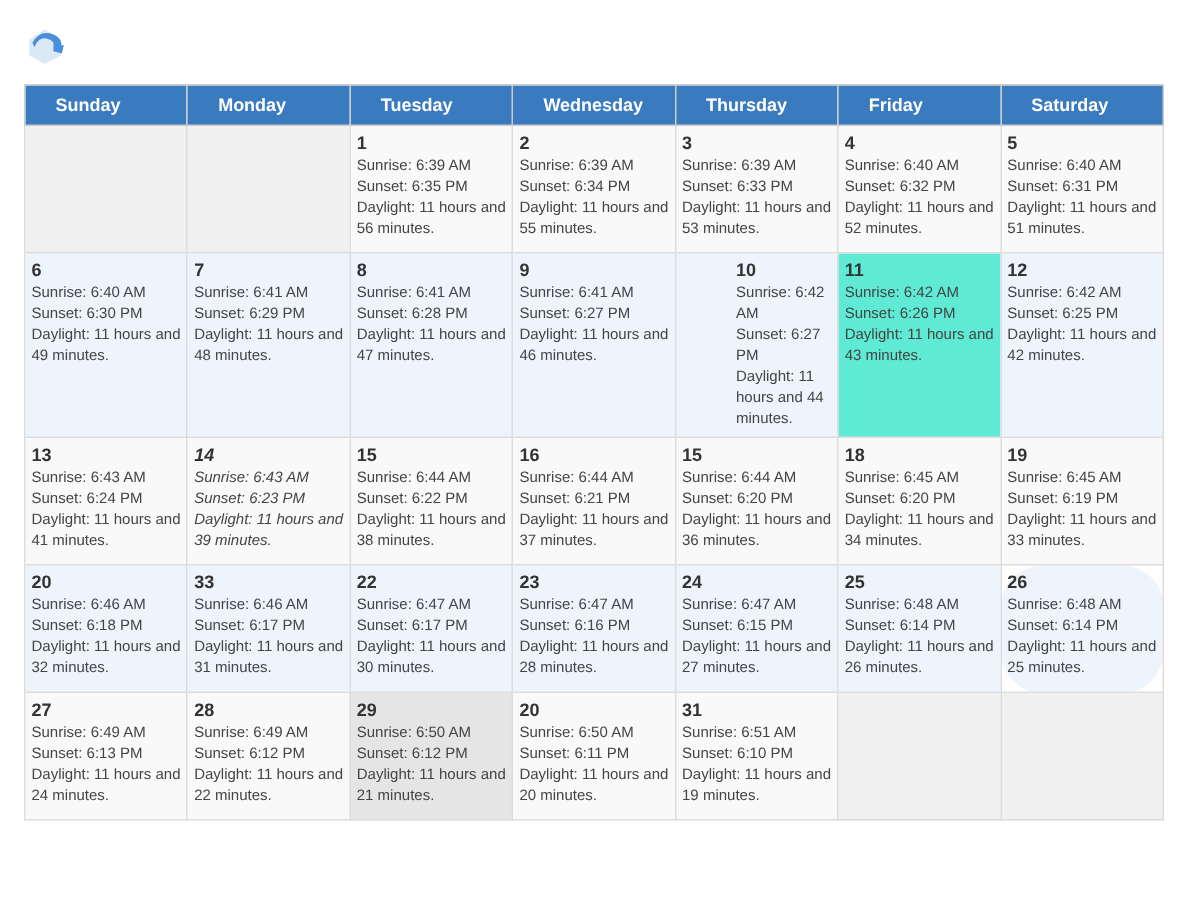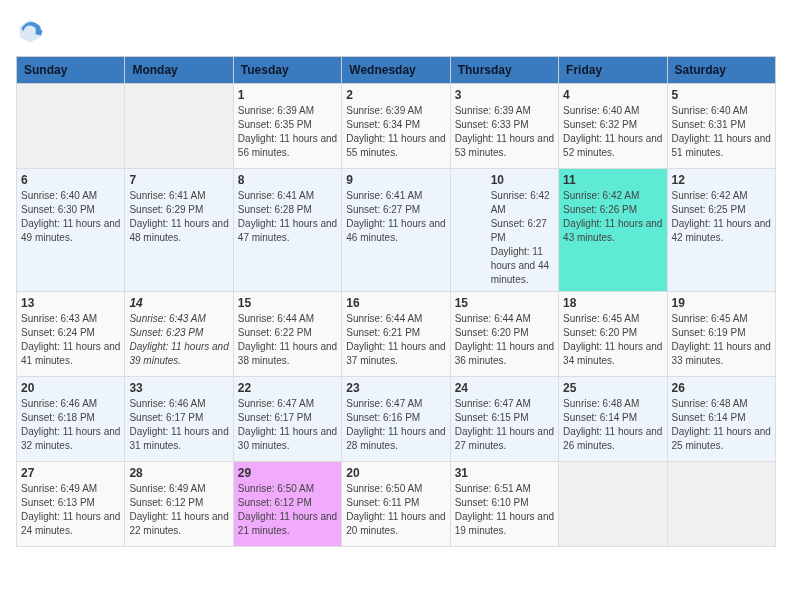--- a/index.html
+++ b/index.html
@@ -47,22 +47,22 @@
       font-size: 14px;
       color: #555;
     }
     .calendar {
       width: 100%;
       border-collapse: collapse;
       font-size: 11px;
     }
     .calendar th {
       background-color: #3a7abf;
-      color: #0f172a;
-      padding: 6px 7px;
+      color: #ffffff;
+      padding: 6px 20px;
       text-align: left;
       border: 1px solid #ccc;
       font-size: 12px;
     }
     .calendar td {
       border: 1px solid #ddd;
       vertical-align: top;
       padding: 4px;
       width: calc(100% / 7);
       min-height: 80px;
@@ -276,41 +276,41 @@
           <div class="day-info" style="white-space: pre-line;">Sunrise: 6:47 AM
 Sunset: 6:15 PM
 Daylight: 11 hours and 27 minutes.</div>
         </td>
         <td style="background-color: rgb(238, 244, 251);">
           <span class="day-number">25</span>
           <div class="day-info" style="white-space: pre-line;">Sunrise: 6:48 AM
 Sunset: 6:14 PM
 Daylight: 11 hours and 26 minutes.</div>
         </td>
-        <td style="background-color: rgb(238, 244, 251);">
+        <td style="background-color: rgb(238, 244, 251); border-radius: 28px;">
           <span class="day-number">26</span>
           <div class="day-info" style="white-space: pre-line;">Sunrise: 6:48 AM
 Sunset: 6:14 PM
 Daylight: 11 hours and 25 minutes.</div>
         </td>
       </tr>
       <tr>
         <td style="background-color: rgb(249, 249, 249);">
           <span class="day-number">27</span>
           <div class="day-info" style="white-space: pre-line;">Sunrise: 6:49 AM
 Sunset: 6:13 PM
 Daylight: 11 hours and 24 minutes.</div>
         </td>
         <td style="background-color: rgb(249, 249, 249);">
           <span class="day-number">28</span>
           <div class="day-info" style="white-space: pre-line;">Sunrise: 6:49 AM
 Sunset: 6:12 PM
 Daylight: 11 hours and 22 minutes.</div>
         </td>
-        <td style="background-color: #f0abfc;">
+        <td style="background-color: #e5e5e5;">
           <span class="day-number">29</span>
           <div class="day-info" style="white-space: pre-line;">Sunrise: 6:50 AM
 Sunset: 6:12 PM
 Daylight: 11 hours and 21 minutes.</div>
         </td>
         <td style="background-color: rgb(249, 249, 249);">
           <span class="day-number">20</span>
           <div class="day-info" style="white-space: pre-line;">Sunrise: 6:50 AM
 Sunset: 6:11 PM
 Daylight: 11 hours and 20 minutes.</div>

